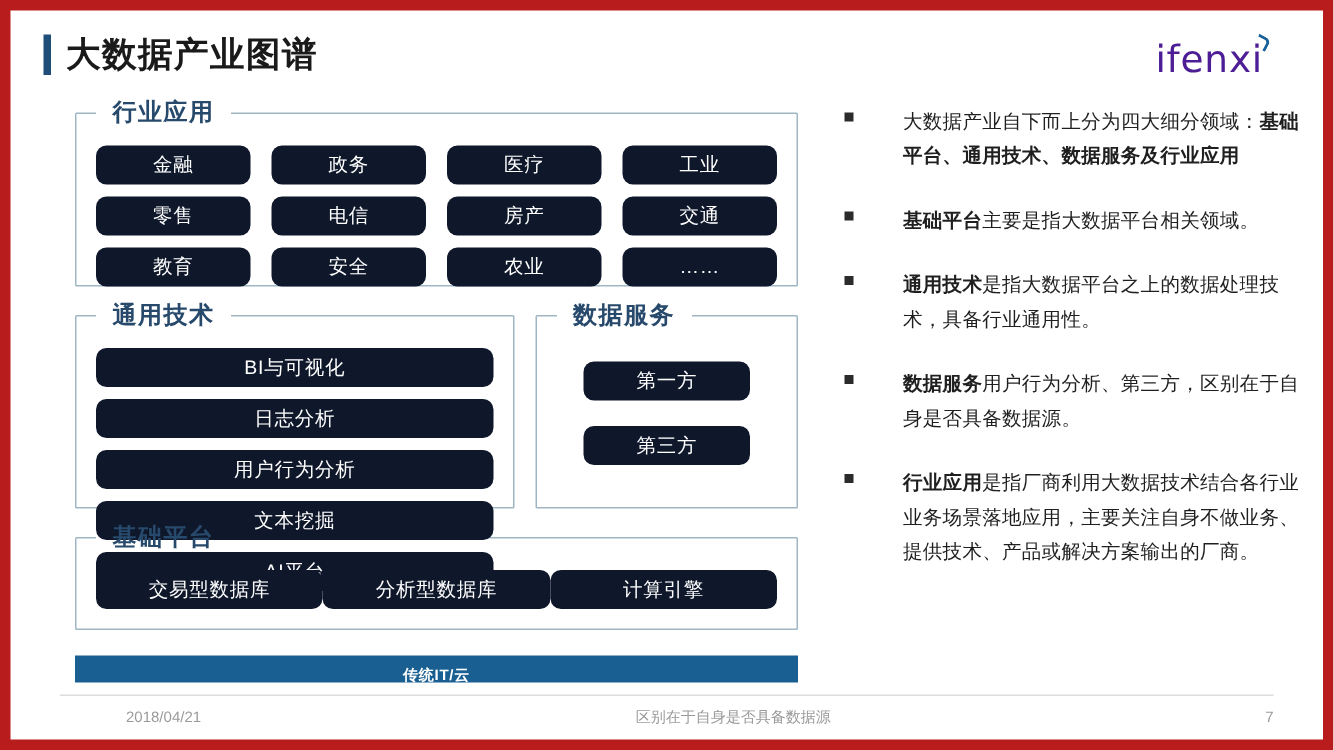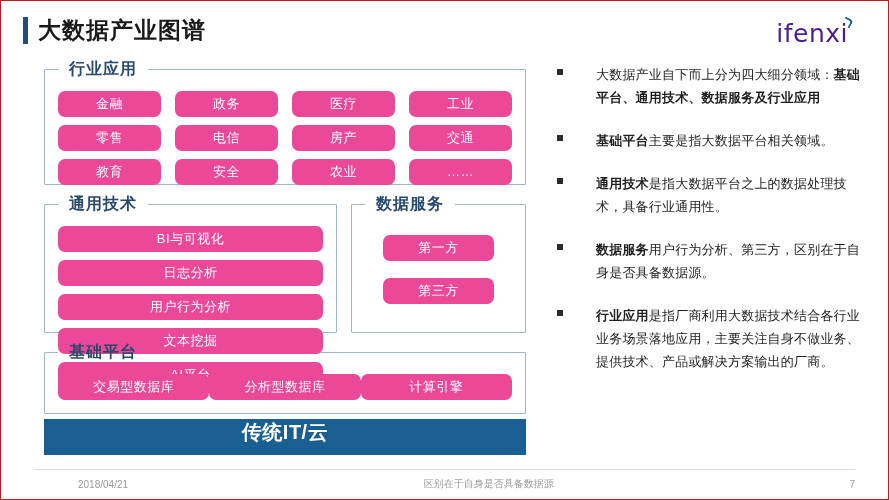--- a/index.html
+++ b/index.html
@@ -10,21 +10,21 @@
     font-family: "Liberation Sans", "DejaVu Sans", sans-serif;
     background: #ffffff;
     overflow: hidden;
   }
 
   .slide {
     position: relative;
     width: 889px;
     height: 500px;
     background: #ffffff;
-    border: 1px solid #b91c1c;
+    border: 7px solid #b91c1c;
   }
 
   
   .header {
     position: absolute;
     top: 16px; left: 22px; right: 22px;
     height: 42px;
   }
   .title-wrap {
     display: flex;
@@ -100,21 +100,21 @@
     display: flex;
     gap: 14px;
     margin-top: 9px;
   }
   .grp-tech { flex: 0 0 293px; height: 139px; }
   .grp-svc  { flex: 1 1 auto;  height: 139px; }
   .row-base { margin-top: 9px; height: 72px; }
 
   
   .chip {
-    background: #ec4899;
+    background: #0f172a;
     color: #ffffff;
     border-radius: 7px;
     text-align: center;
     font-size: 13px;
     line-height: 26px;
     height: 26px;
     white-space: nowrap;
     overflow: hidden;
     letter-spacing: 0.5px;
   }
@@ -140,25 +140,25 @@
     padding: 9px 18px 0 18px;
     justify-content: space-between;
   }
 
   .base-grid {
     display: grid;
     grid-template-columns: repeat(3, 1fr);
   }
 
   .bar-legacy {
-    margin-top: 5px;
-    height: 36px;
+    margin-top: 17px;
+    height: 18px;
     background: #1a5f92;
     color: #ffffff;
-    font-size: 20px;
+    font-size: 10px;
     font-weight: bold;
     line-height: 27px;
     text-align: center;
     letter-spacing: 0.5px;
   }
 
   
   .notes {
     position: absolute;
     left: 556px;

